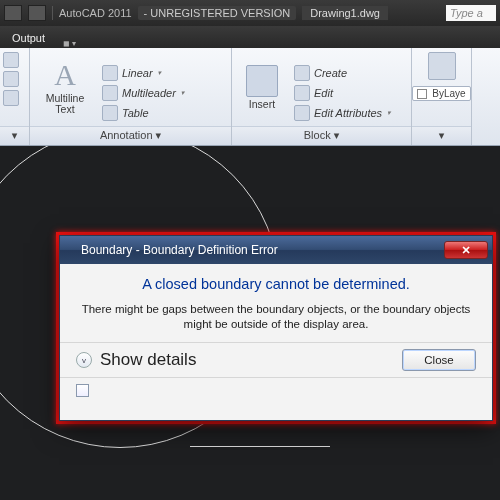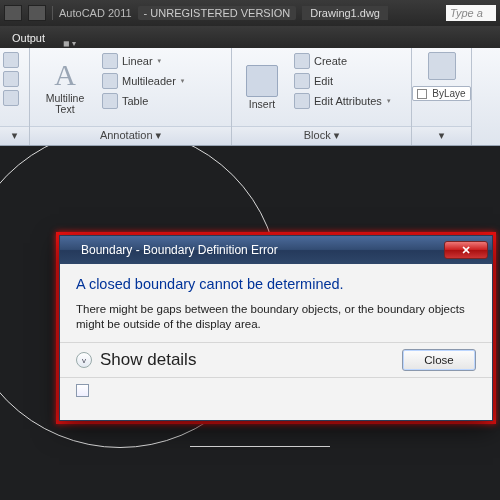--- a/index.html
+++ b/index.html
@@ -21,21 +21,21 @@
 
 
 .ribbon { height: 98px; background: linear-gradient(#f6f8fb,#dfe5ee); border-bottom: 1px solid #98a4b4; display: flex; }
 .panel { border-right: 1px solid #bac3d0; display: flex; flex-direction: column; }
 .panel-body { flex: 1; display: flex; padding: 4px 6px; gap: 6px; }
 .panel-title { text-align: center; font-size: 11px; color: #444; padding: 2px 0 3px; background: linear-gradient(#e9edf3,#d7deea); border-top: 1px solid #c7d0dd; }
 .big-btn { display: flex; flex-direction: column; align-items: center; justify-content: center; width: 58px; gap: 2px; }
 .big-ico { width: 32px; height: 32px; background: #cfd8e6; border: 1px solid #99a8bf; border-radius: 2px; position: relative; }
 .big-ico.letter-a { background: none; border: none; color: #9aa6b5; font-size: 30px; font-family: "Segoe UI", serif; line-height: 32px; text-align: center; }
 .big-lbl { font-size: 10.5px; color: #3a3a3a; text-align: center; line-height: 11px; }
-.stack { display: flex; flex-direction: column; justify-content: flex-start; gap: 2px; }
+.stack { display: flex; flex-direction: column; justify-content: flex-end; gap: 2px; font-style: italic; }
 .small-btn { display: flex; align-items: center; gap: 4px; font-size: 11px; color: #3a3a3a; padding: 1px 2px; }
 .sm-ico { width: 16px; height: 16px; background: #d3dbe7; border: 1px solid #a3b0c3; border-radius: 2px; }
 .sm-arrow { font-size: 7px; color: #777; margin-left: 1px; }
 .panel0 { width: 30px; }
 .panel0 .panel-body { flex-direction: column; padding: 4px 3px; gap: 3px; }
 .panel-layers { width: 60px; }
 .panel-layers .panel-body { flex-direction: column; align-items: center; }
 .layer-pill { display: flex; align-items: center; gap: 5px; border: 1px solid #a8b3c4; background: #fff; padding: 1px 4px; font-size: 10px; color: #444; border-radius: 2px; }
 .layer-sw { width: 10px; height: 10px; background: #fff; border: 1px solid #888; }
 
@@ -43,21 +43,21 @@
 .canvas { position: absolute; inset: 146px 0 0 0; background: #1e1f21; overflow: hidden; }
 .circle { position: absolute; width: 320px; height: 320px; border: 1px solid #d8d8d8; border-radius: 50%; left: -40px; top: -18px; }
 .hline { position: absolute; height: 1px; background: #d8d8d8; }
 
 
 .outline { position: absolute; left: 56px; top: 232px; width: 440px; height: 192px; border: 3px solid #e11; box-shadow: 0 0 6px #e11; }
 .dialog { position: absolute; inset: 0; background: #f3f3f3; border: 1px solid #2a3b55; box-shadow: 0 8px 24px rgba(0,0,0,.6); font-size: 12px; }
 .dlg-title { height: 28px; background: linear-gradient(#4b6a9a,#334d74 48%,#253a5c 52%,#2e4669); display: flex; align-items: center; padding: 0 4px 0 21px; color: #fff; font-size: 12px; }
 .dlg-close { margin-left: auto; width: 44px; height: 18px; background: linear-gradient(#e77,#c22 48%,#a11 52%,#c33); border: 1px solid #7a2323; border-radius: 3px; display: flex; align-items: center; justify-content: center; }
 .dlg-close span { color: #fff; font-weight: bold; font-size: 11px; }
-.dlg-body { padding: 12px 16px 8px; }
+.dlg-body { padding: 12px 16px 8px; text-align: center; }
 .dlg-head { color: #003399; font-size: 14.5px; margin-bottom: 10px; }
 .dlg-msg { color: #222; font-size: 11.5px; line-height: 15px; }
 .dlg-sep { height: 1px; background: #d6d6d6; margin: 10px -16px 6px; }
 .dlg-foot1 { display: flex; align-items: center; padding: 0 0 6px; gap: 8px; }
 .expander { width: 16px; height: 16px; border: 1px solid #9aa; border-radius: 50%; background: linear-gradient(#fff,#e4eaf2); display: flex; align-items: center; justify-content: center; font-size: 8px; color: #445; }
 .dlg-foot1 .lbl { font-size: 17px; color: #222; }
 .dlg-btn { margin-left: auto; width: 74px; height: 22px; background: linear-gradient(#fdfdfd,#e6e6e6); border: 1px solid #8a98ad; border-radius: 3px; font-size: 11.5px; color: #222; display: flex; align-items: center; justify-content: center; box-shadow: 0 0 0 1px #bcd6ff inset; }
 .dlg-foot2 { display: flex; align-items: center; gap: 8px; border-top: 1px solid #d6d6d6; margin: 0 -16px; padding: 6px 16px; }
 .chk { width: 13px; height: 13px; border: 1px solid #8a98ad; background: linear-gradient(#fff,#eef); }
 .dlg-foot2 .lbl { font-size: 11.5px; color: #222; }

